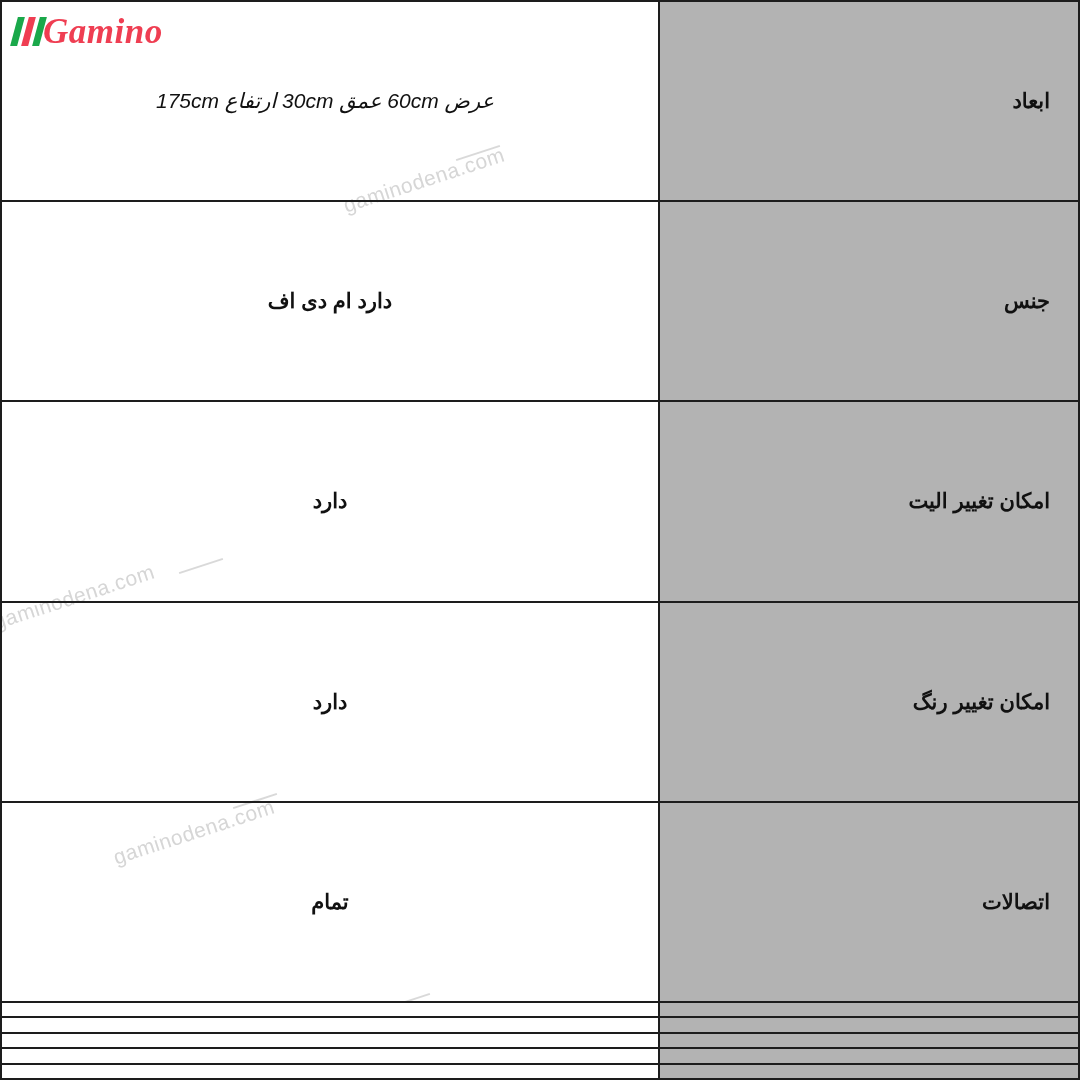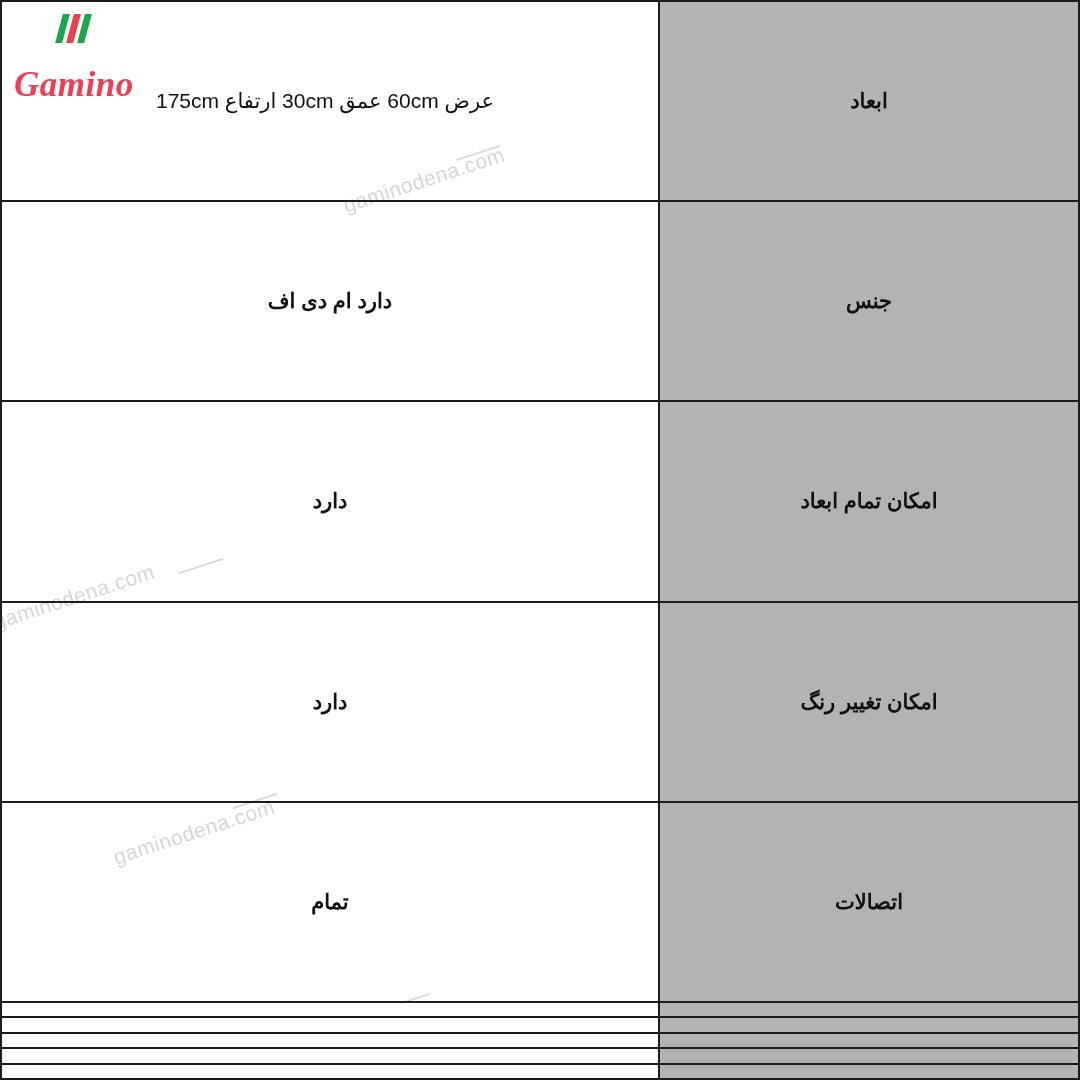--- a/index.html
+++ b/index.html
@@ -60,62 +60,62 @@
     border: 2px solid #1d1d1d;
     padding: 0 28px;
     vertical-align: middle;
     font-size: 21px;
     font-weight: bold;
     color: #111111;
   }
   td.label {
     width: 362px;
     background: #b3b3b3;
-    text-align: center;
+    text-align: right;
   }
   td.value {
     background: transparent;
     text-align: center;
     font-weight: normal;
     font-size: 21px;
     color: #111111;
   }
   tr.empty td.value {
     background: #ffffff;
   }
 
   
   .first-cell-inner {
     display: flex;
     align-items: flex-start;
     justify-content: flex-end;
     height: 100%;
     width: 100%;
+    font-style: italic;
   }
   .dim-text {
     flex: 1;
     text-align: center;
     align-self: center;
     direction: rtl;
     font-size: 21px;
     font-weight: normal;
     padding-right: 10px;
   }
 
   
   #logo {
     position: absolute;
     top: 14px;
     left: 14px;
     z-index: 20;
     display: flex;
     align-items: center;
-    gap: 24px;
+    gap: 0;
     direction: ltr;
-    flex-direction: column;
   }
   .logo-bars {
     display: flex;
     gap: 4px;
     transform: skewX(-15deg);
   }
   .logo-bars span {
     display: block;
     width: 7px;
     height: 29px;
@@ -165,21 +165,21 @@
           <div class="first-cell-inner">
             <span class="dim-text">عرض 60cm عمق 30cm ارتفاع 175cm</span>
           </div>
         </td>
       </tr>
       <tr>
         <td class="label">جنس</td>
         <td class="value">دارد ام دی اف</td>
       </tr>
       <tr>
-        <td class="label">امکان تمام ابعاد</td>
+        <td class="label">امکان تغییر الیت</td>
         <td class="value">دارد</td>
       </tr>
       <tr>
         <td class="label">امکان تغییر رنگ</td>
         <td class="value">دارد</td>
       </tr>
       <tr>
         <td class="label">اتصالات</td>
         <td class="value">تمام</td>
       </tr>

